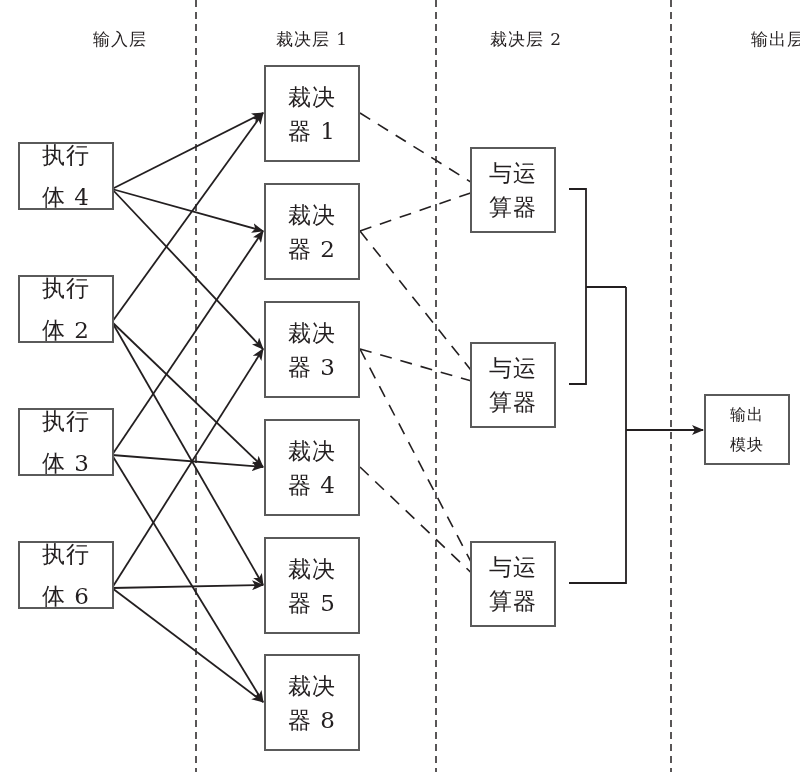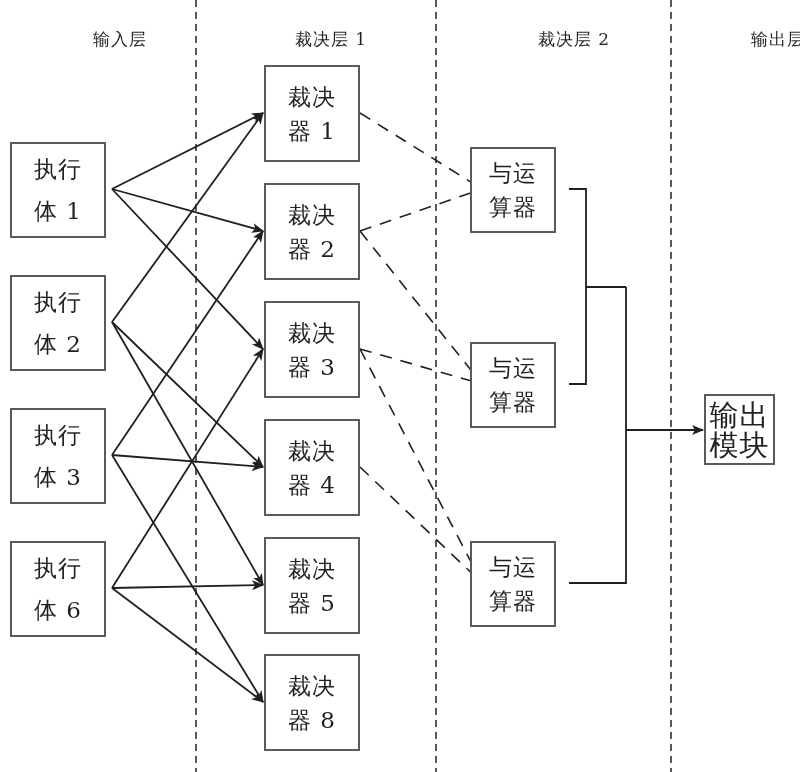--- a/index.html
+++ b/index.html
@@ -5,24 +5,24 @@
     html, body { margin: 0; padding: 0; background: #ffffff; }
     body { width: 800px; height: 772px; position: relative; overflow: hidden;
            font-family: "DejaVu Serif", "Liberation Serif", serif; color: #231f20; }
     #canvas { position: absolute; left: 0; top: 0; width: 800px; height: 772px; }
     .layer-title { position: absolute; top: 28px; font-size: 17px; white-space: nowrap;
                    transform: translateX(-50%); letter-spacing: 1px; }
     .node { position: absolute; box-sizing: border-box; border: 2px solid #5a5a5a; background: #fff;
             display: flex; flex-direction: column; align-items: center; justify-content: center;
             font-size: 23px; line-height: 34px; }
     .node span { display: block; white-space: nowrap; letter-spacing: 1px; }
-    .executor { left: 10px; width: 96px; height: 96px; gap: 8px; }
+    .executor { left: 18px; width: 96px; height: 68px; gap: 8px; }
     .arbiter { left: 264px; width: 96px; height: 97px; }
     .andgate { left: 470px; width: 86px; height: 86px; }
-    .output { left: 704px; top: 394px; width: 71px; height: 71px; font-size: 29px; line-height: 30px; }
+    .output { left: 704px; top: 394px; width: 86px; height: 71px; font-size: 16px; line-height: 30px; }
   </style>
 </head>
 <body>
 
 <svg id="canvas" xmlns="http://www.w3.org/2000/svg" width="800" height="772" viewBox="0 0 800 772">
   <defs>
     <marker id="arrow" markerWidth="12" markerHeight="10" refX="11" refY="5" orient="auto" markerUnits="userSpaceOnUse">
       <path d="M0,0 L12,5 L0,10 L3,5 Z" fill="#231f20"></path>
     </marker>
   </defs>
@@ -55,27 +55,27 @@
     </g>
   <g id="output-wires">
     <polyline points="569,189 586,189 586,384 569,384" fill="none" stroke="#231f20" stroke-width="1.8"></polyline>
     <line x1="586" y1="287" x2="626" y2="287" stroke="#231f20" stroke-width="1.8"></line>
     <polyline points="569,583 626,583 626,287" fill="none" stroke="#231f20" stroke-width="1.8"></polyline>
     <line x1="626" y1="430" x2="703" y2="430" stroke="#231f20" stroke-width="1.8" marker-end="url(#arrow)"></line>
   </g>
 </svg>
 
 <div class="layer-title" style="left:120px;">输入层</div>
-<div class="layer-title" style="left:331px;">裁决层 1</div>
-<div class="layer-title" style="left:574px;text-align:right;">裁决层 2</div>
+<div class="layer-title" style="left:312px;">裁决层 1</div>
+<div class="layer-title" style="left:526px;text-align:right;">裁决层 2</div>
 <div class="layer-title" style="left:778px;">输出层</div>
 
 <div class="node executor" style="top:142px;">
   <span>执行</span>
-  <span>体 1</span>
+  <span>体 4</span>
 </div>
 <div class="node executor" style="top:275px;">
   <span>执行</span>
   <span>体 2</span>
 </div>
 <div class="node executor" style="top:408px;">
   <span>执行</span>
   <span>体 3</span>
 </div>
 <div class="node executor" style="top:541px;">

